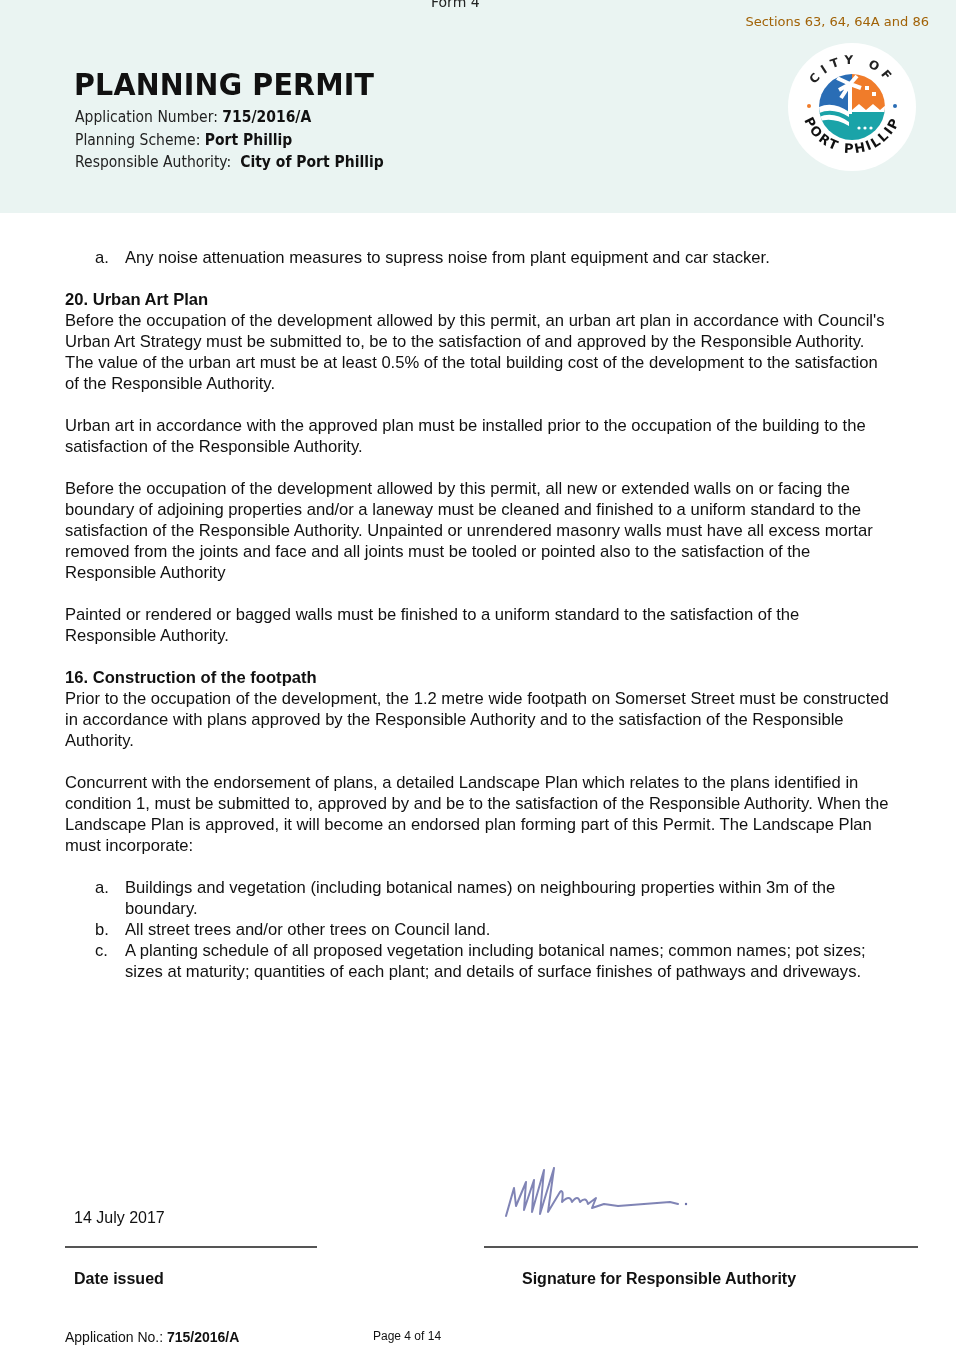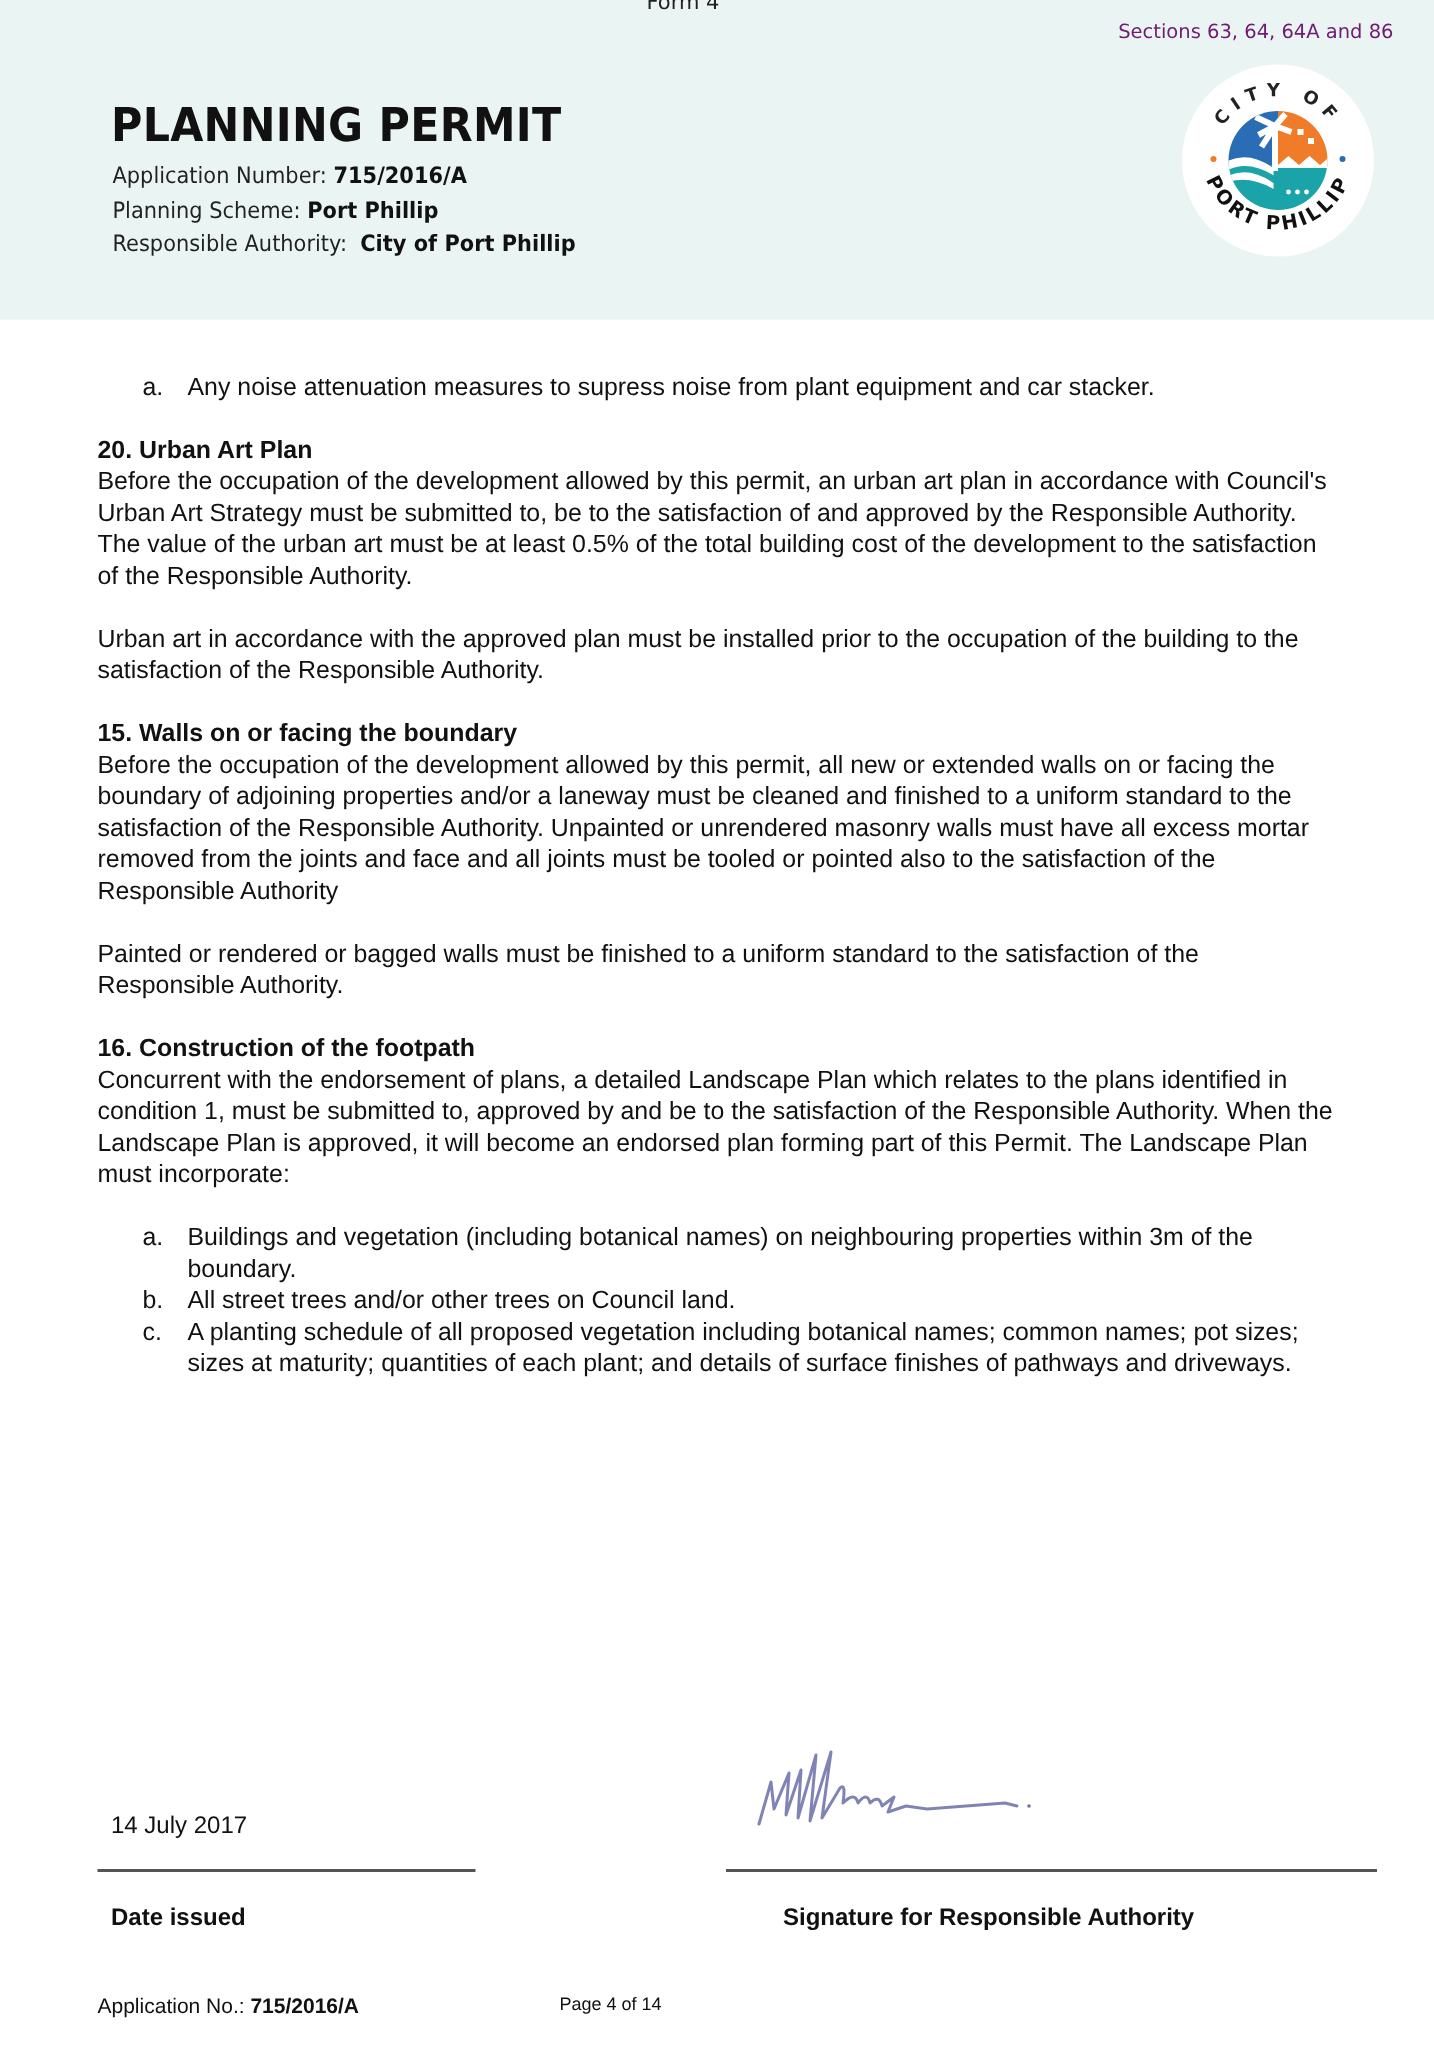--- a/index.html
+++ b/index.html
@@ -11,21 +11,21 @@
   .header {
     position: absolute; left: 0; top: 0; width: 956px; height: 213px;
     background: #eaf4f2;
   }
   .form-label {
     position: absolute; left: 431px; top: -6px; font-size: 14px;
     font-family: "DejaVu Sans", sans-serif; color: #222;
   }
   .sections {
     position: absolute; right: 27px; top: 14px; font-size: 13px;
-    font-family: "DejaVu Sans", sans-serif; color: #701a75;
+    font-family: "DejaVu Sans", sans-serif; color: #a16207;
   }
   .title {
     position: absolute; left: 74px; top: 66px; font-size: 31px; font-weight: bold;
     font-family: "DejaVu Sans", sans-serif; letter-spacing: 0.2px; color: #111;
     transform: scaleX(0.92); transform-origin: left top;
   }
   .meta { position: absolute; left: 75px; font-size: 15px; color: #222;
     font-family: "DejaVu Sans", sans-serif; transform: scaleX(0.93); transform-origin: left top; }
   .meta b { font-weight: bold; color: #111; }
   .logo { position: absolute; left: 787px; top: 42px; width: 130px; height: 130px; }
@@ -104,25 +104,25 @@
     <li>
       <span class="marker">a.</span>
       <span>Any noise attenuation measures to supress noise from plant equipment and car stacker.</span>
     </li>
   </ul>
 
   <p class="heading">20. Urban Art Plan</p>
   <p class="para">Before the occupation of the development allowed by this permit, an urban art plan in accordance with Council's Urban Art Strategy must be submitted to, be to the satisfaction of and approved by the Responsible Authority. The value of the urban art must be at least 0.5% of the total building cost of the development to the satisfaction of the Responsible Authority.</p>
   <p class="para">Urban art in accordance with the approved plan must be installed prior to the occupation of the building to the satisfaction of the Responsible Authority.</p>
 
-  <p class="heading">15. Walls on or facing the boundary</p>
   <p class="para">Before the occupation of the development allowed by this permit, all new or extended walls on or facing the boundary of adjoining properties and/or a laneway must be cleaned and finished to a uniform standard to the satisfaction of the Responsible Authority. Unpainted or unrendered masonry walls must have all excess mortar removed from the joints and face and all joints must be tooled or pointed also to the satisfaction of the Responsible Authority</p>
   <p class="para">Painted or rendered or bagged walls must be finished to a uniform standard to the satisfaction of the Responsible Authority.</p>
 
   <p class="heading">16. Construction of the footpath</p>
+  <p class="para">Prior to the occupation of the development, the 1.2 metre wide footpath on Somerset Street must be constructed in accordance with plans approved by the Responsible Authority and to the satisfaction of the Responsible Authority.</p>
 
   <p class="para">Concurrent with the endorsement of plans, a detailed Landscape Plan which relates to the plans identified in condition 1, must be submitted to, approved by and be to the satisfaction of the Responsible Authority. When the Landscape Plan is approved, it will become an endorsed plan forming part of this Permit. The Landscape Plan must incorporate:</p>
   <ul class="list">
     <li>
       <span class="marker">a.</span>
       <span>Buildings and vegetation (including botanical names) on neighbouring properties within 3m of the boundary.</span>
     </li>
     <li>
       <span class="marker">b.</span>
       <span>All street trees and/or other trees on Council land.</span>

